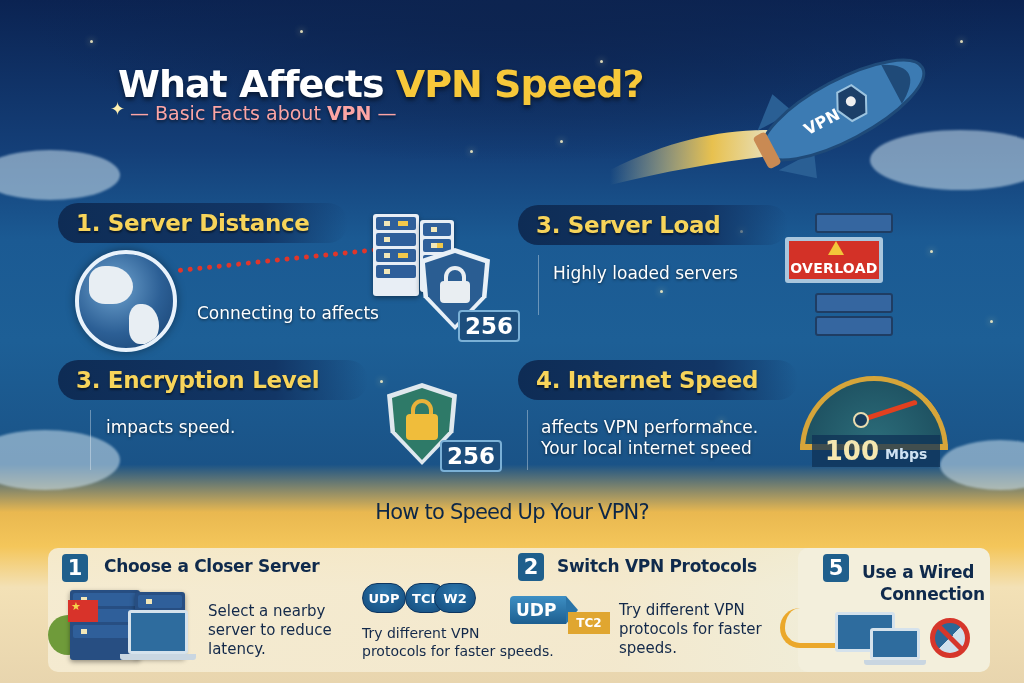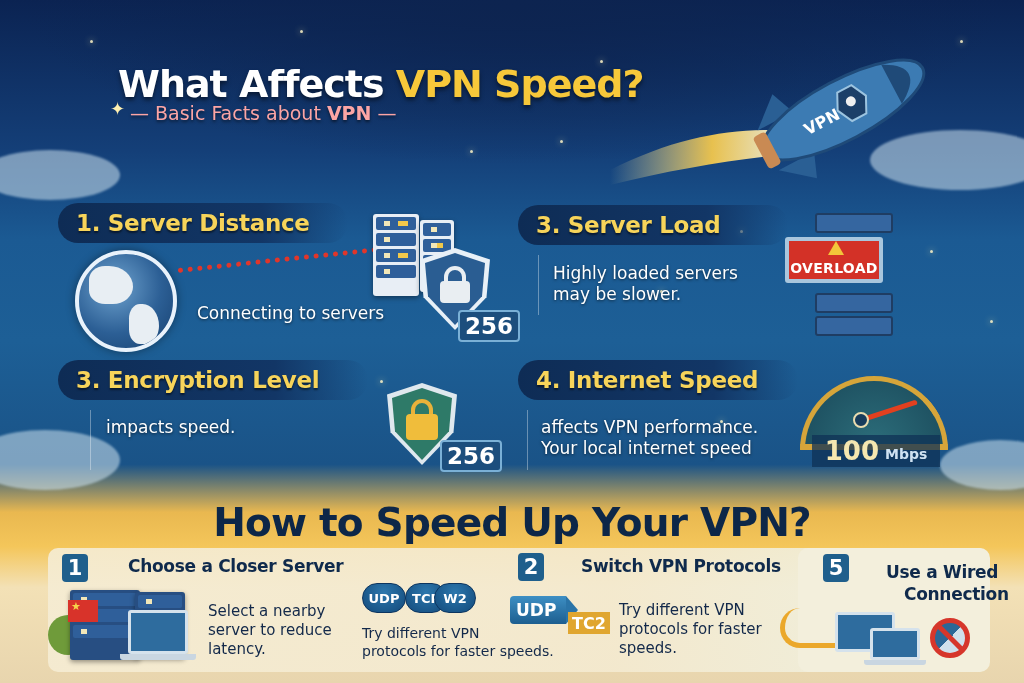--- a/index.html
+++ b/index.html
@@ -107,52 +107,52 @@
   .speed-val {
     position:absolute; left:812px; top:435px; width:128px; height:32px;
     background:rgba(15,50,85,.75); color:#f5e7b0; font-weight:bold; font-size:26px;
     display:flex; align-items:center; justify-content:center; gap:6px;
   }
   .speed-val .unit { font-size:14px; color:#cfe2f2; font-weight:bold; padding-top:6px; }
 
   
   .how-title {
     position:absolute; left:0; width:1024px; top:500px; text-align:center;
-    font-weight:bold; font-size:39px; color:#0d2748; letter-spacing:-0.8px;
+    font-weight:normal; font-size:21px; color:#0d2748; letter-spacing:-0.8px;
   }
   .panel {
     position:absolute; left:48px; top:548px; width:940px; height:124px;
     background:linear-gradient(90deg, #f5ecd3 0%, #f4ead0 60%, #eef2e4 100%);
     border-radius:10px; opacity:.92;
   }
   .panel3 {
     position:absolute; left:798px; top:548px; width:192px; height:124px;
     background:#f3efdc; border-radius:10px;
   }
   .num-box {
     position:absolute; width:26px; height:28px; background:#1f5f8c; border-radius:4px;
     color:#fff; font-weight:bold; font-size:21px; display:flex; align-items:center; justify-content:center;
   }
-  .tip-title { position:absolute; font-weight:bold; font-size:17px; color:#0f2a4c; letter-spacing:-0.3px;margin-left:24px; }
+  .tip-title { position:absolute; font-weight:bold; font-size:17px; color:#0f2a4c; letter-spacing:-0.3px; }
   .tip-desc { position:absolute; font-size:15px; color:#13294a; line-height:19px; }
 
   .proto-chip {
     position:absolute; height:30px; border-radius:15px;
     background:radial-gradient(ellipse at 50% 30%, #2c77ad 0%, #134a7b 100%);
     color:#fff; font-weight:bold; font-size:13px; display:flex; align-items:center; justify-content:center;
     border:1px solid #0c3560;
   }
   .udp-arrow {
     position:absolute; left:510px; top:596px; width:56px; height:28px;
     background:linear-gradient(180deg, #3d8fc4, #1d5e8f);
     color:#fff; font-weight:bold; font-size:17px; display:flex; align-items:center; padding-left:6px;
     border-radius:4px 0 0 4px;
   }
   .udp-arrow::after { content:""; position:absolute; right:-12px; top:0; border-top:14px solid transparent; border-bottom:14px solid transparent; border-left:12px solid #2a74a8; }
-  .tc2 { position:absolute; left:568px; top:612px; width:42px; height:22px; background:#e0a630; color:#fff; font-size:16px; display:flex; align-items:center; justify-content:center; font-weight:bold; }
+  .tc2 { position:absolute; left:568px; top:612px; width:42px; height:22px; background:#e0a630; color:#fff; font-size:12px; display:flex; align-items:center; justify-content:center; font-weight:bold; }
 
   .laptop-screen { position:absolute; background:#2e6c9e; border:3px solid #d5e2ec; border-radius:3px; }
   .laptop-base { position:absolute; background:#c9d6e1; border-radius:0 0 3px 3px; }
   .flag { position:absolute; left:68px; top:600px; width:30px; height:22px; background:#d8332a; }
   .flag::after { content:"★"; position:absolute; left:3px; top:0; font-size:11px; color:#f6d44a; }
   .bush { position:absolute; background:#6f9b3a; border-radius:50%; }
 
   .nosign { position:absolute; left:930px; top:618px; width:40px; height:40px; border-radius:50%; border:5px solid #d6362b; background:linear-gradient(135deg, #2b6797 50%, #cfe0ec 50%); }
   .nosign::after { content:""; position:absolute; left:-2px; top:13px; width:36px; height:5px; background:#d6362b; transform:rotate(45deg); }
   .cable { position:absolute; left:780px; top:608px; width:90px; height:40px; border:5px solid #eba82b; border-radius:30px; border-right:none; border-top:none; }
@@ -224,28 +224,27 @@
     <div class="unit y"></div>
     <div class="unit"></div>
 </div>
 <div class="shield" style="left:420px;top:248px;background:#e8f0f7">
   <div class="shield-inner" style="background:#2a5d92"></div>
   <div class="lock-shackle" style="left:24px;top:18px;width:22px;height:18px;border:4px solid #e9eef2"></div>
   <div class="lock-body" style="left:20px;top:33px;width:30px;height:22px;background:#e9eef2"></div>
 </div>
 <div class="badge256" style="left:458px;top:310px">256</div>
 <div class="desc" style="left:197px;top:303px;">
-  <div>Connecting to servers</div>
+  <div>Connecting to affects</div>
 </div>
 
 <div class="pill" style="left:518px;top:205px;width:270px;">3. Server Load</div>
 <div class="vline" style="left:538px;top:255px;height:60px"></div>
 <div class="desc" style="left:553px;top:263px;">
   <div>Highly loaded servers</div>
-  <div>may be slower.</div>
 </div>
 <div class="ovl-unit" style="left:815px;top:213px;width:78px;height:20px"></div>
 <div class="ovl-screen">OVERLOAD</div>
 <div class="warn"></div>
 <div class="ovl-unit" style="left:815px;top:293px;width:78px;height:20px"></div>
 <div class="ovl-unit" style="left:815px;top:316px;width:78px;height:20px"></div>
 
 <div class="pill" style="left:58px;top:360px;width:310px;">3. Encryption Level</div>
 <div class="vline" style="left:90px;top:410px;height:60px"></div>
 <div class="desc" style="left:106px;top:417px;">

